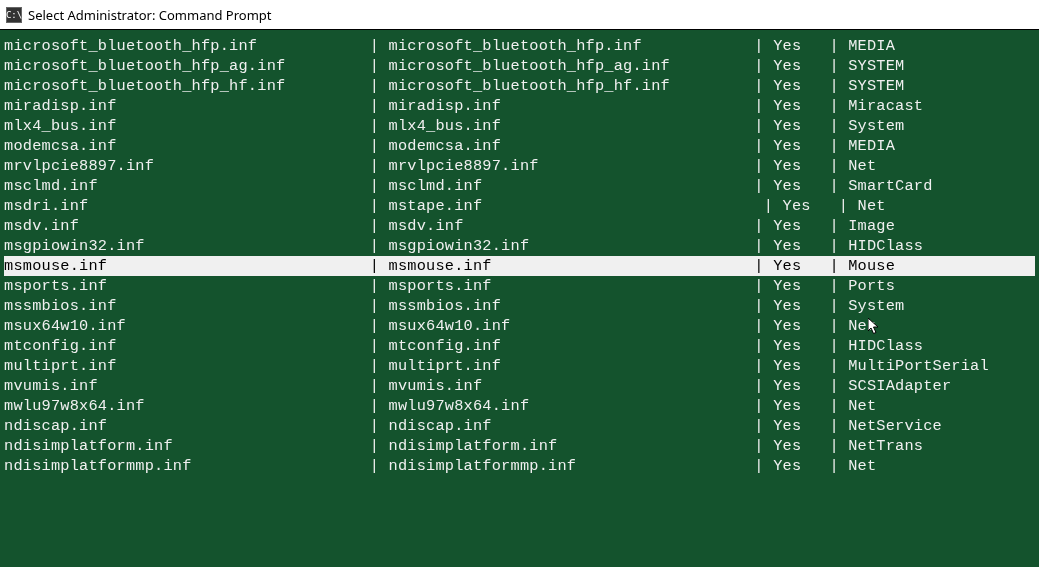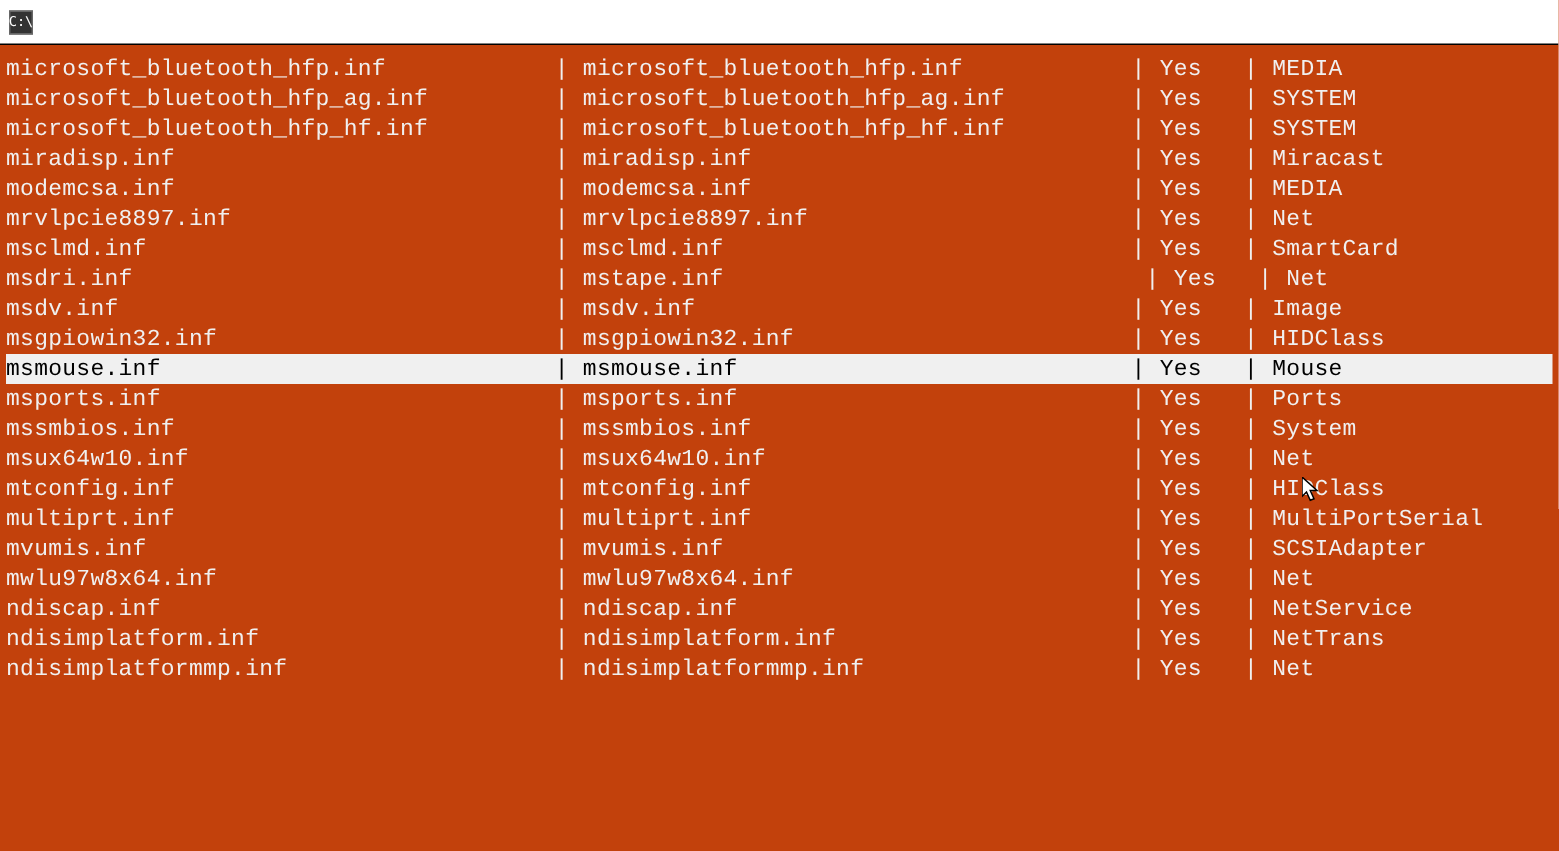--- a/index.html
+++ b/index.html
@@ -29,21 +29,21 @@
     display: inline-flex;
     align-items: center;
     justify-content: center;
     font-size: 9px;
     color: #fff;
     font-family: monospace;
   }
   .terminal {
     width: 100%;
     height: calc(100% - 30px);
-    background: #c2410c;
+    background: #14532d;
     padding: 6px 4px 4px 4px;
     overflow: hidden;
     position: relative;
   }
   .line {
     font-family: Consolas, "Courier New", monospace;
     font-size: 15.3px;
     line-height: 20px;
     color: #F0F0F0;
     white-space: pre;
@@ -58,27 +58,29 @@
     width: 12px;
     height: 18px;
     pointer-events: none;
   }
 </style>
 </head>
 <body>
 
 <div class="titlebar">
   <span class="icon">C:\</span>
+  <span>Select Administrator: Command Prompt</span>
 </div>
 
 <div class="terminal" id="terminal">
   <div class="line">microsoft_bluetooth_hfp.inf            | microsoft_bluetooth_hfp.inf            | Yes   | MEDIA</div>
     <div class="line">microsoft_bluetooth_hfp_ag.inf         | microsoft_bluetooth_hfp_ag.inf         | Yes   | SYSTEM</div>
     <div class="line">microsoft_bluetooth_hfp_hf.inf         | microsoft_bluetooth_hfp_hf.inf         | Yes   | SYSTEM</div>
     <div class="line">miradisp.inf                           | miradisp.inf                           | Yes   | Miracast</div>
+    <div class="line">mlx4_bus.inf                           | mlx4_bus.inf                           | Yes   | System</div>
     <div class="line">modemcsa.inf                           | modemcsa.inf                           | Yes   | MEDIA</div>
     <div class="line">mrvlpcie8897.inf                       | mrvlpcie8897.inf                       | Yes   | Net</div>
     <div class="line">msclmd.inf                             | msclmd.inf                             | Yes   | SmartCard</div>
     <div class="line">msdri.inf                              | mstape.inf                              | Yes   | Net</div>
     <div class="line">msdv.inf                               | msdv.inf                               | Yes   | Image</div>
     <div class="line">msgpiowin32.inf                        | msgpiowin32.inf                        | Yes   | HIDClass</div>
     <div class="line selected">msmouse.inf                            | msmouse.inf                            | Yes   | Mouse</div>
     <div class="line">msports.inf                            | msports.inf                            | Yes   | Ports</div>
     <div class="line">mssmbios.inf                           | mssmbios.inf                           | Yes   | System</div>
     <div class="line">msux64w10.inf                          | msux64w10.inf                          | Yes   | Net</div>

